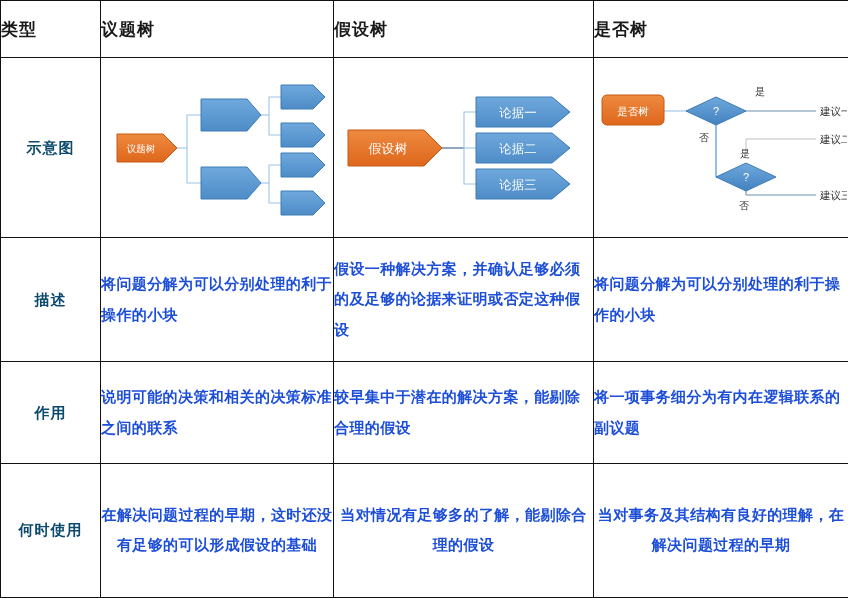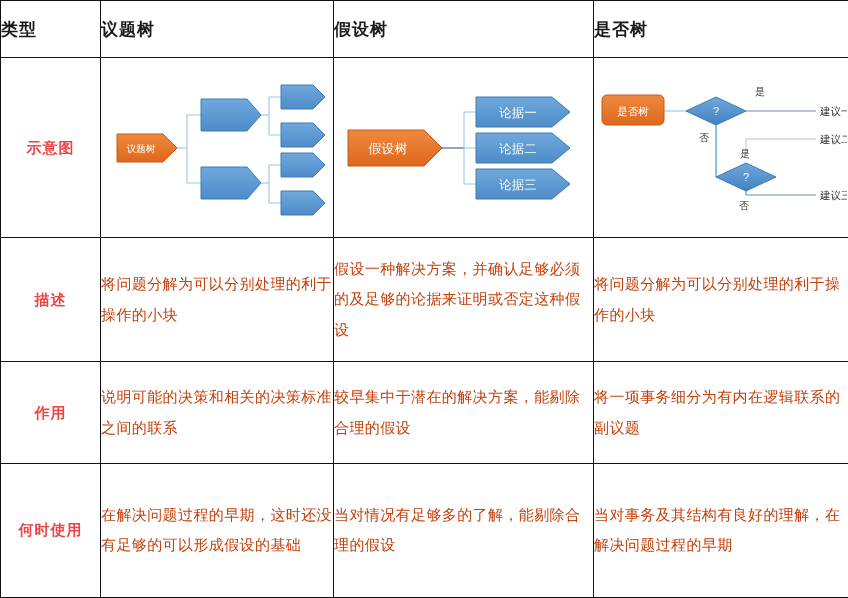--- a/index.html
+++ b/index.html
@@ -42,38 +42,39 @@
     text-align: left;
     letter-spacing: 1px;
     color: #1a1a1a;
   }
 
   
   .row-label {
     text-align: center;
     font-size: 15px;
     font-weight: bold;
-    color: #ef4444;
+    color: #0c4a6e;
     letter-spacing: 1px;
     line-height: 1.6;
     padding: 0 6px;
   }
 
   
   .txt-cell {
     font-size: 15px;
     line-height: 2.05;
-    color: #c2410c;
+    color: #1d4ed8;
     padding: 14px 16px 14px 18px;
     vertical-align: top;
     letter-spacing: 0.4px;
+    font-weight: bold;
   }
   .r-desc .txt-cell { height: 122px; }
   .r-role .txt-cell { height: 100px; }
-  .r-when .txt-cell { height: 132px; }
+  .r-when .txt-cell { height: 132px; text-align: center; }
 
   
   .diagram-cell {
     height: 178px;
     position: relative;
     overflow: hidden;
   }
   .diagram-stage {
     position: relative;
     width: 100%;

